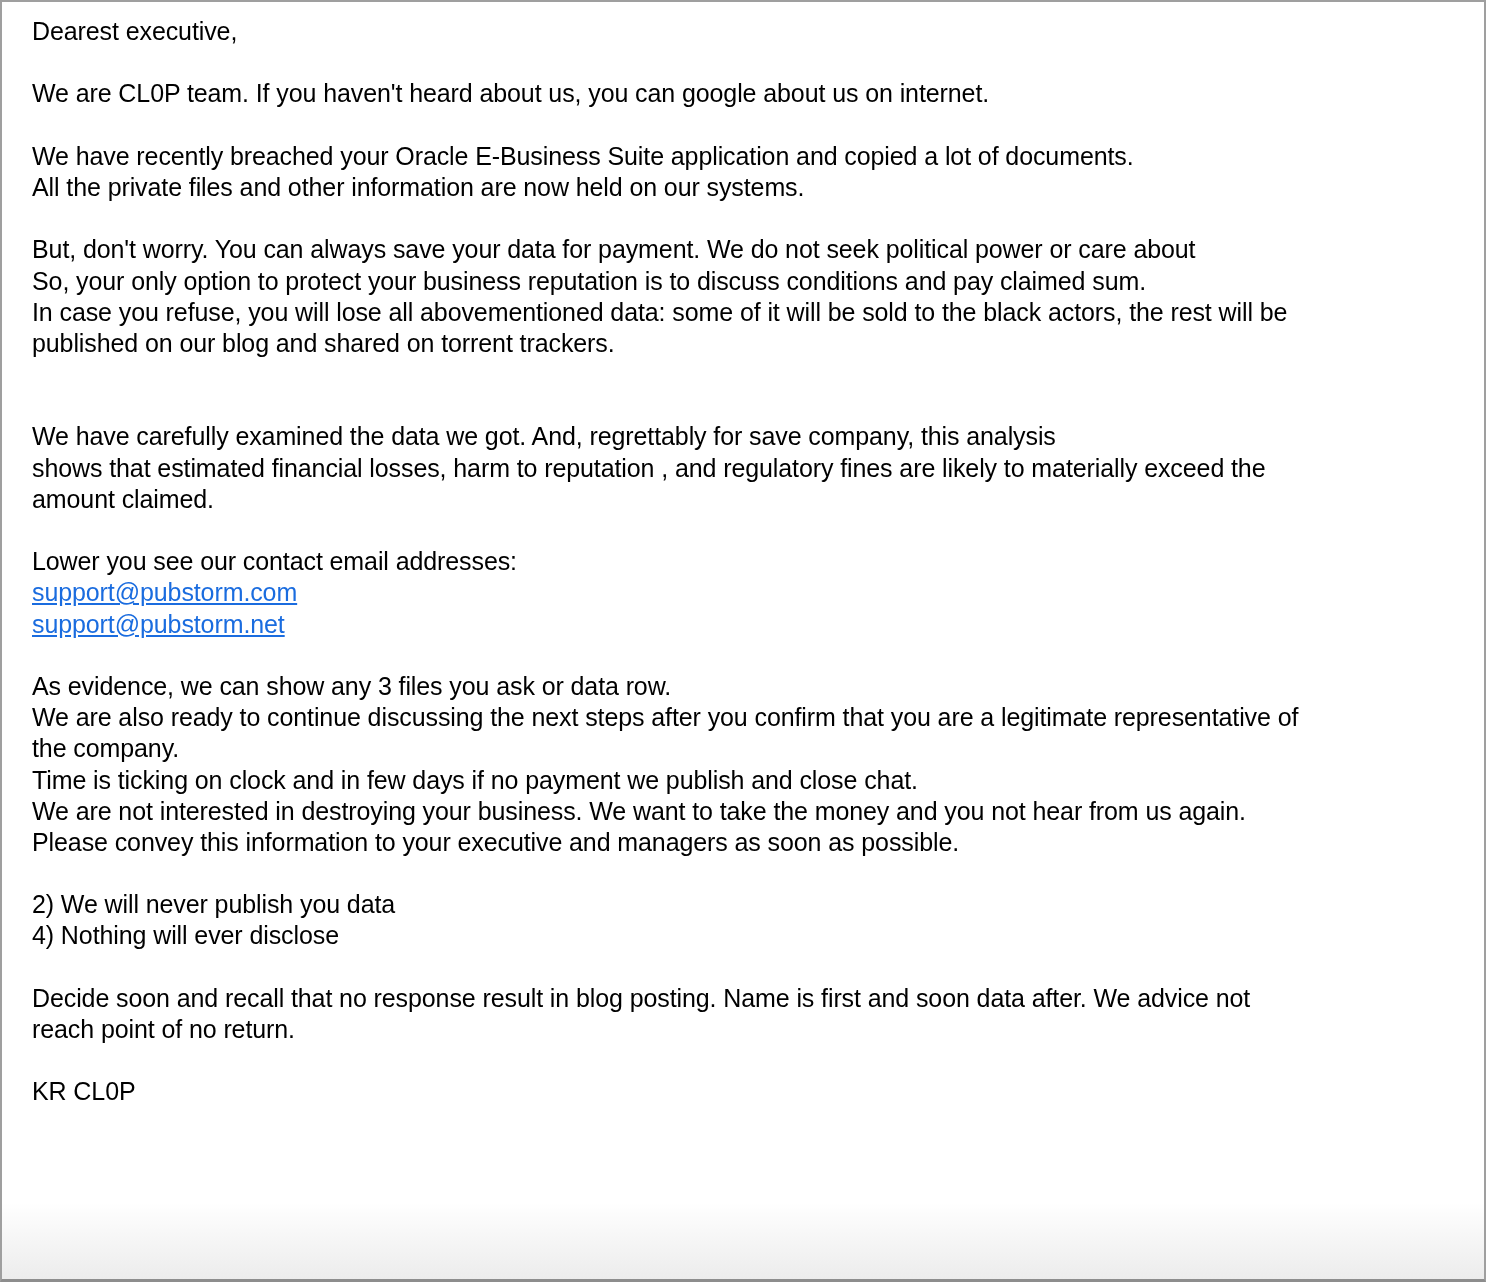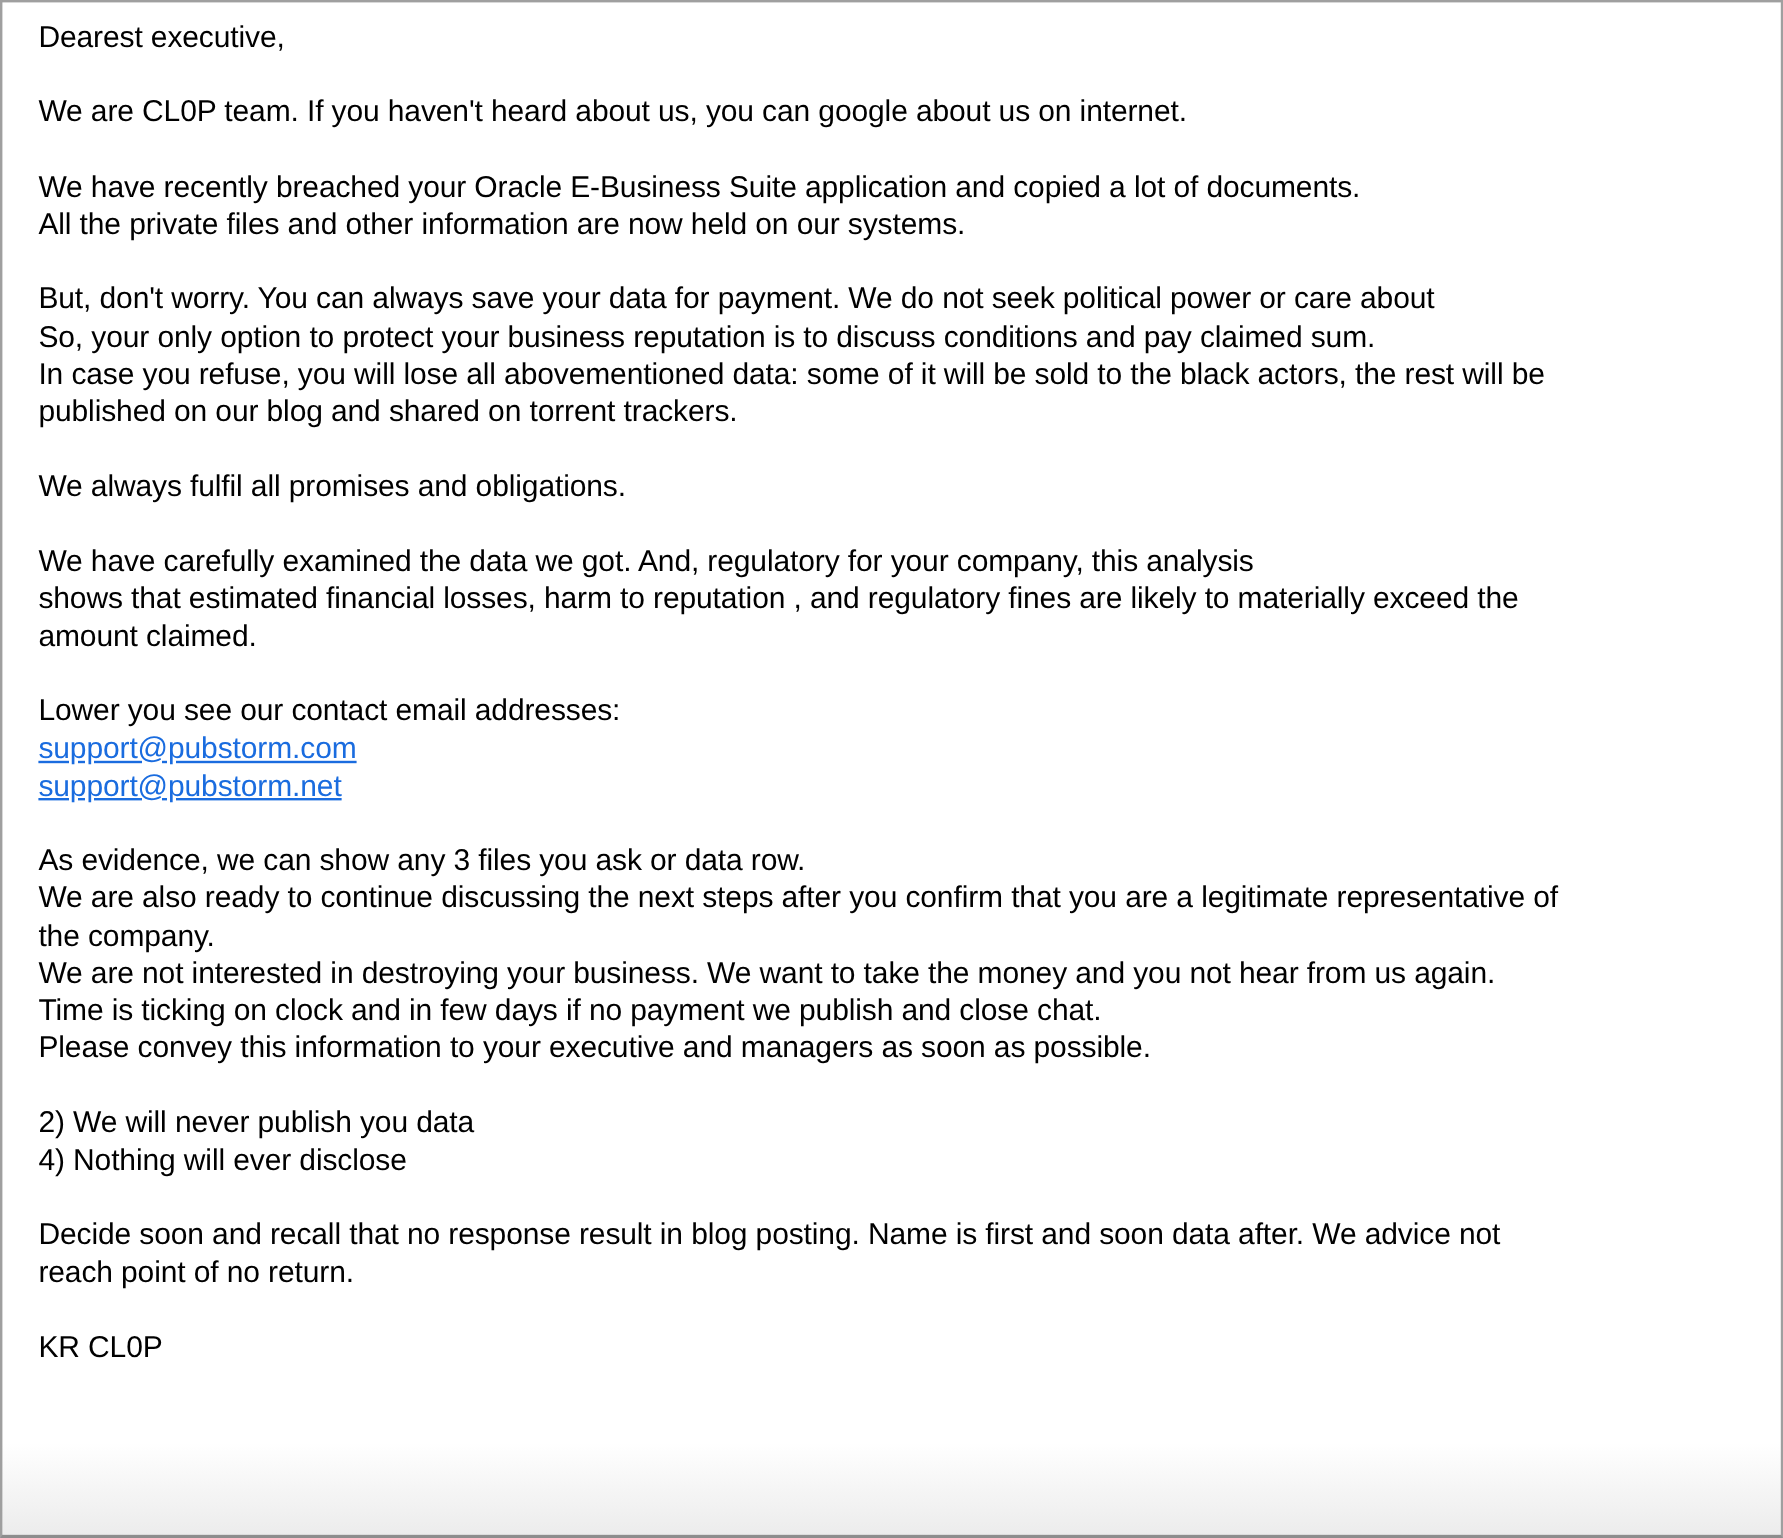--- a/index.html
+++ b/index.html
@@ -46,35 +46,34 @@
       <div class="line">We are CL0P team. If you haven't heard about us, you can google about us on internet.</div>
       <div class="line">&nbsp;</div>
       <div class="line">We have recently breached your Oracle E-Business Suite application and copied a lot of documents.</div>
       <div class="line">All the private files and other information are now held on our systems.</div>
       <div class="line">&nbsp;</div>
       <div class="line">But, don't worry. You can always save your data for payment. We do not seek political power or care about</div>
       <div class="line">So, your only option to protect your business reputation is to discuss conditions and pay claimed sum.</div>
       <div class="line">In case you refuse, you will lose all abovementioned data: some of it will be sold to the black actors, the rest will be</div>
       <div class="line">published on our blog and shared on torrent trackers.</div>
       <div class="line">&nbsp;</div>
-      <div class="line">We always fulfil all promises and obligations.</div>
       <div class="line">&nbsp;</div>
-      <div class="line">We have carefully examined the data we got. And, regulatory for your company, this analysis</div>
+      <div class="line">We have carefully examined the data we got. And, regrettably for save company, this analysis</div>
       <div class="line">shows that estimated financial losses, harm to reputation , and regulatory fines are likely to materially exceed the</div>
       <div class="line">amount claimed.</div>
       <div class="line">&nbsp;</div>
       <div class="line">Lower you see our contact email addresses:</div>
       <div class="line"><a href="#" class="email-link">support@pubstorm.com</a></div>
       <div class="line"><a href="#" class="email-link">support@pubstorm.net</a></div>
       <div class="line">&nbsp;</div>
       <div class="line">As evidence, we can show any 3 files you ask or data row.</div>
       <div class="line">We are also ready to continue discussing the next steps after you confirm that you are a legitimate representative of</div>
       <div class="line">the company.</div>
+      <div class="line">Time is ticking on clock and in few days if no payment we publish and close chat.</div>
       <div class="line">We are not interested in destroying your business. We want to take the money and you not hear from us again.</div>
-      <div class="line">Time is ticking on clock and in few days if no payment we publish and close chat.</div>
       <div class="line">Please convey this information to your executive and managers as soon as possible.</div>
       <div class="line">&nbsp;</div>
       <div class="line">2) We will never publish you data</div>
       <div class="line">4) Nothing will ever disclose</div>
       <div class="line">&nbsp;</div>
       <div class="line">Decide soon and recall that no response result in blog posting. Name is first and soon data after. We advice not</div>
       <div class="line">reach point of no return.</div>
       <div class="line">&nbsp;</div>
       <div class="line">KR CL0P</div>
     </div>

